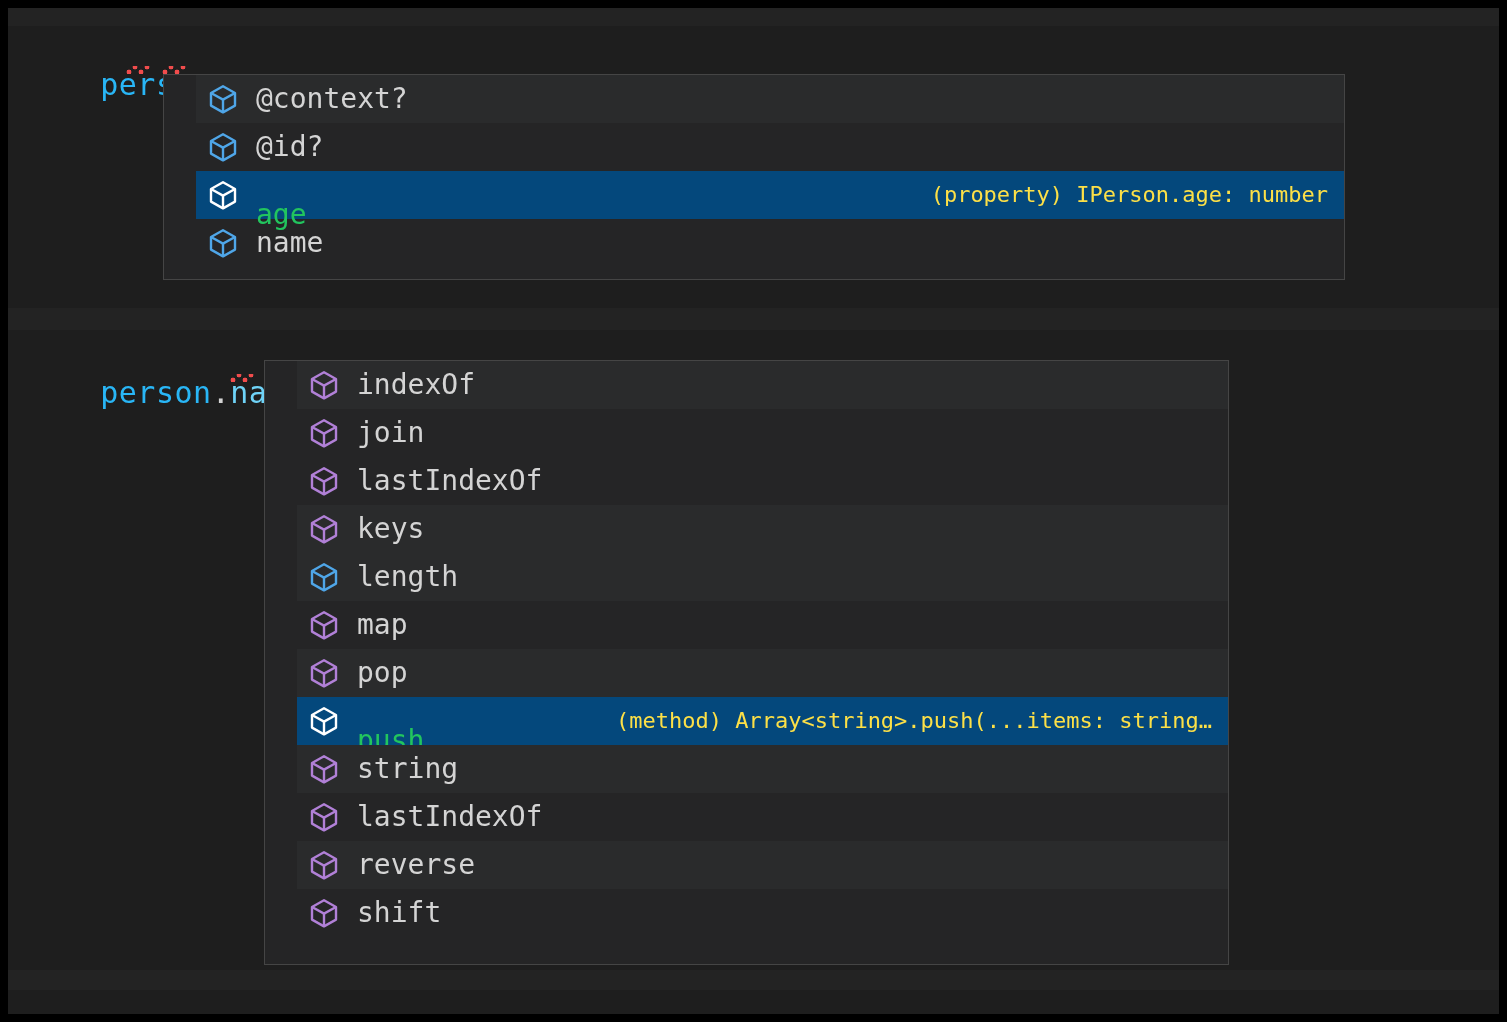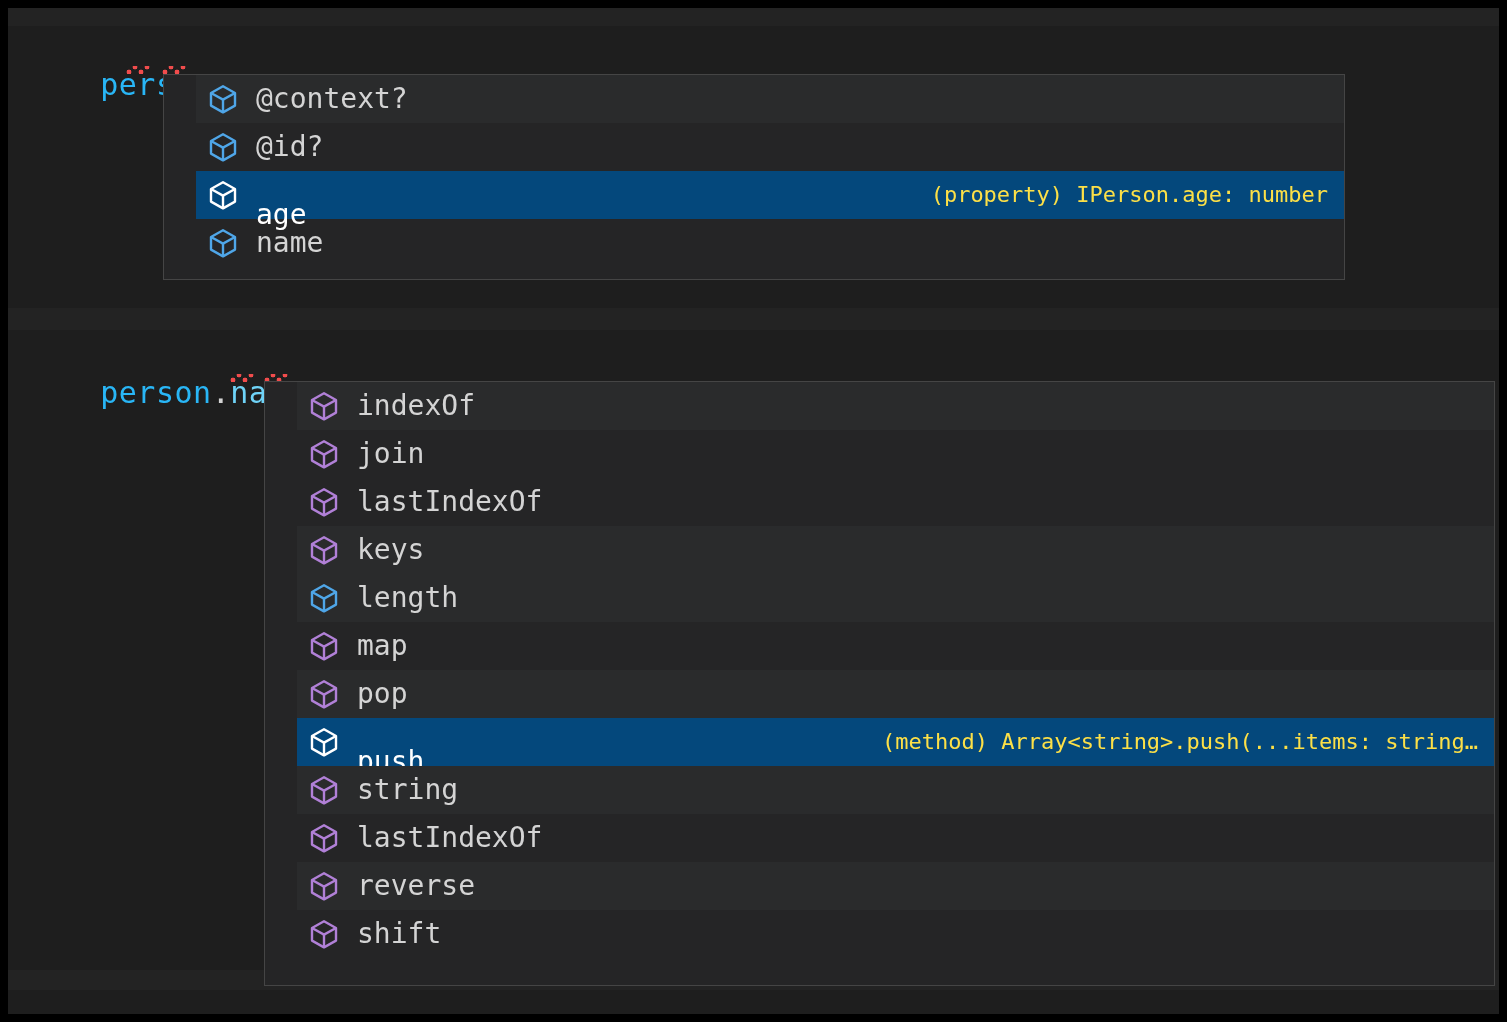--- a/index.html
+++ b/index.html
@@ -71,22 +71,22 @@
     padding-left: 32px;
   }
   #suggest-1 {
     left: 155px;
     top: 66px;
     width: 1182px;
     height: 206px;
   }
   #suggest-2 {
     left: 256px;
-    top: 373px;
-    width: 1231px;
+    top: 352px;
+    width: 965px;
     height: 605px;
   }
 
   .row {
     position: relative;
     display: flex;
     align-items: center;
     height: 48px;
     padding: 0 6px 0 10px;
     box-sizing: border-box;
@@ -106,21 +106,21 @@
   }
   .icon svg { display: block; }
 
   .label {
     font-size: 28px;
     line-height: 34px;
     color: #d4d4d4;
     white-space: pre;
     font-family: "DejaVu Sans Mono", "Liberation Mono", monospace;
   }
-  .row.sel .label { color: #ffffff; margin-top: 39px; }
+  .row.sel .label { color: #22c55e; margin-top: 39px; }
 
   .detail {
     margin-left: auto;
     font-size: 22px;
     line-height: 28px;
     color: #fde047;
     white-space: pre;
     padding-right: 10px;
     font-family: "DejaVu Sans Mono", "Liberation Mono", monospace;
   }

